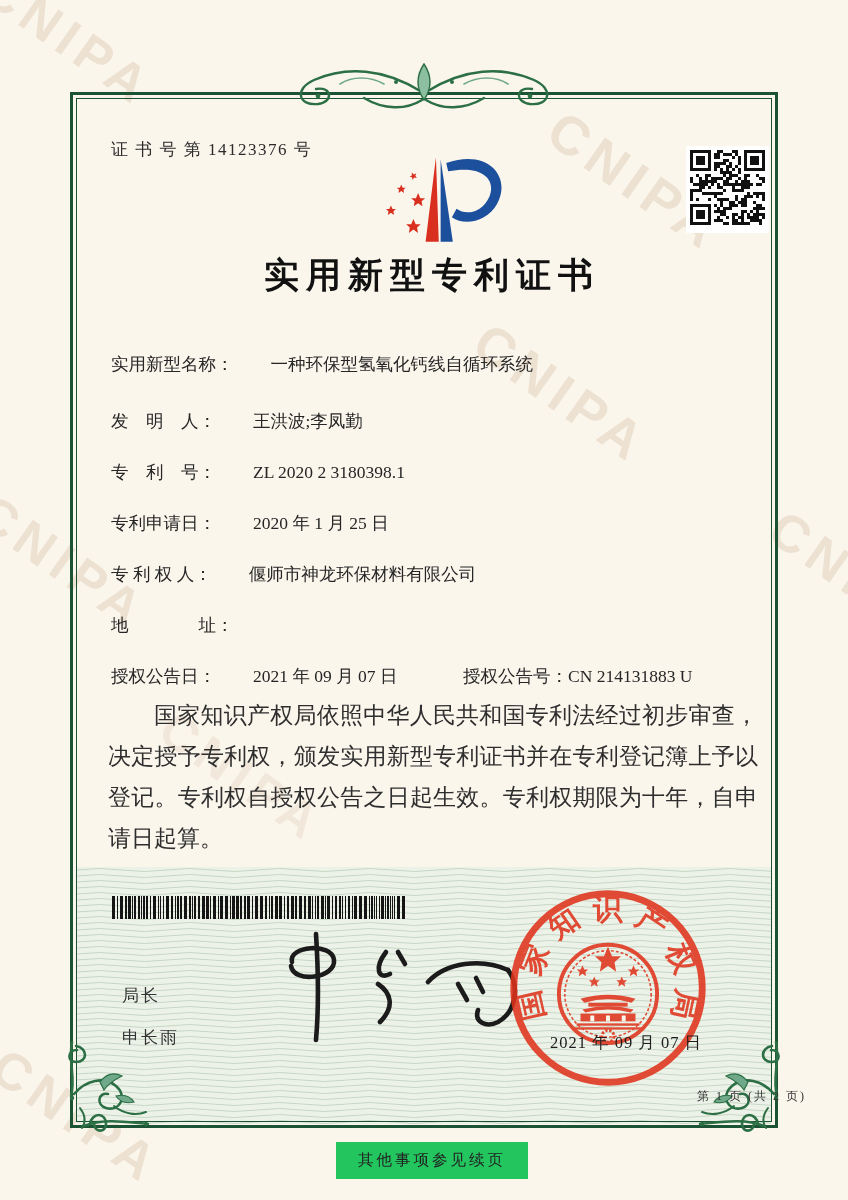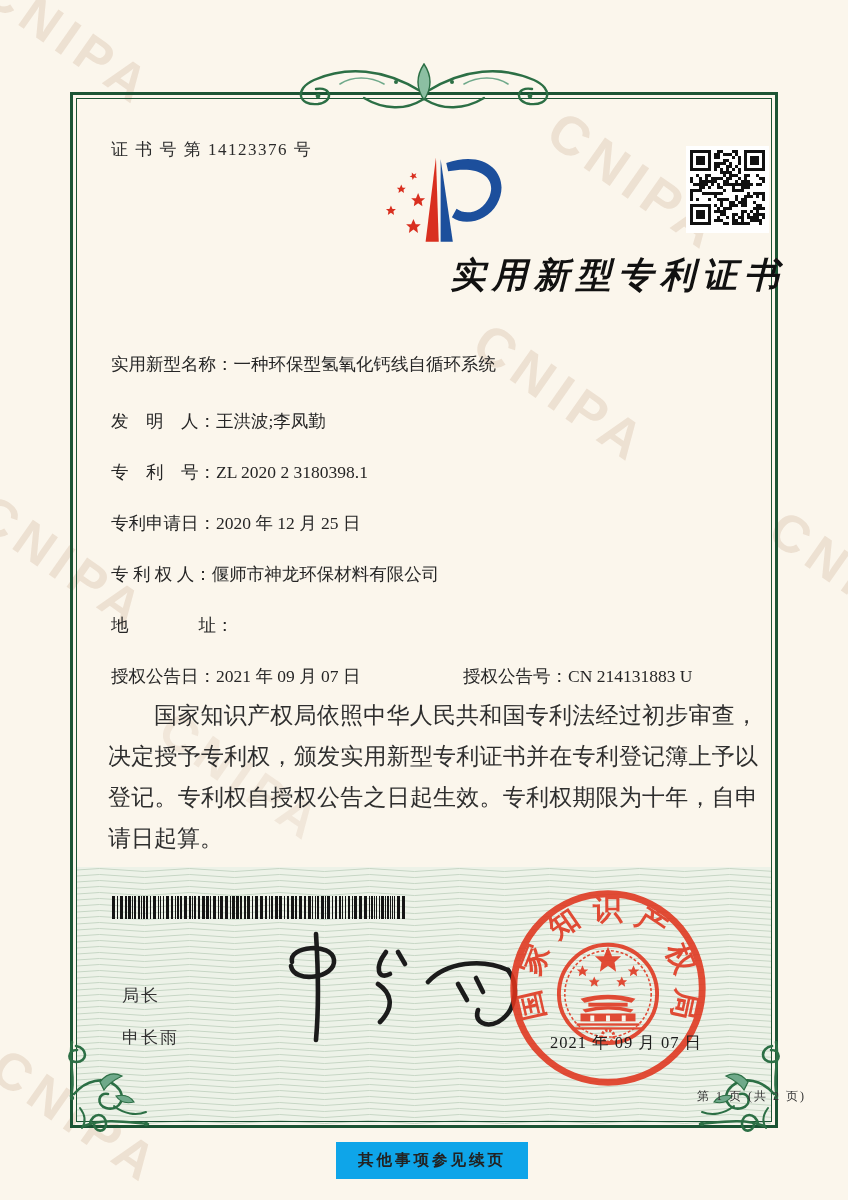--- a/index.html
+++ b/index.html
@@ -18,25 +18,25 @@
                border:3px solid #1b5434; z-index:3;}
   .frame-inner{position:absolute; left:3px; top:3px; right:3px; bottom:3px; border:1px solid #1b5434;}
 
   .orn{position:absolute; z-index:4;}
 
   .content{position:absolute; left:8px; top:0; width:848px; height:1200px; z-index:5;}
 
   .cert-no{position:absolute; left:103px; top:138px; font-size:17px; color:#2b2b2b; letter-spacing:1.5px;}
   .logo{position:absolute; left:352px; top:140px;}
   .qr-wrap{position:absolute; left:678px; top:146px; background:#ffffff; padding:4px;}
-  .title{position:absolute; left:70px; top:252px; width:708px; text-align:right;
-         font-size:35px; font-weight:700; letter-spacing:7px; color:#111;font-style:italic;}
+  .title{position:absolute; left:70px; top:252px; width:708px; text-align:center;
+         font-size:35px; font-weight:700; letter-spacing:7px; color:#111;}
 
   .fields{position:absolute; left:103px; top:352px; width:650px; font-size:17.5px; color:#262626;}
-  .frow{display:flex; line-height:24px; margin-bottom:27px; position:relative;}
+  .frow{display:flex; line-height:24px; margin-bottom:27px; position:relative;gap:37px;}
   .frow.first{margin-bottom:33px;}
   .flabel{flex:0 0 auto; white-space:pre;}
   .fvalue{white-space:pre;}
   .grant-pair{position:absolute; left:352px; top:0; display:flex;justify-content:center;}
 
   .paras{position:absolute; left:100px; top:696px; width:650px; font-size:23px; line-height:1.78;
          color:#2e2e2e; text-align:justify;}
   .paras p{margin:0; text-indent:2em;}
 
   .barcode{position:absolute; left:104px; top:896px;}
@@ -45,22 +45,22 @@
   .sig-name{position:absolute; left:114px; top:1026px; font-family:"Liberation Sans", sans-serif;
             font-size:17px; color:#333; letter-spacing:2px;}
   .signature{position:absolute; left:262px; top:926px; z-index:6;}
 
   .seal{position:absolute; left:492px; top:880px; z-index:6; opacity:0.95;}
   .seal-date{position:absolute; left:518px; top:1032px; width:200px; z-index:7; font-size:16.5px;
              letter-spacing:1px; color:#1d1d1d; text-align:center; white-space:pre;}
 
   .page-info{position:absolute; left:70px; top:1088px; width:708px; text-align:right;
              font-size:12px; color:#333; letter-spacing:2px;padding-left:20px;}
-  .cont-note{position:absolute; left:50%; transform:translateX(-50%); top:1142px; background:#0ea5e9;
-             padding:8px 22px; font-size:15.5px; letter-spacing:3px; color:#222; white-space:nowrap;font-weight:bold;}
+  .cont-note{position:absolute; left:50%; transform:translateX(-50%); top:1142px; background:#22c55e;
+             padding:8px 22px; font-size:15.5px; letter-spacing:3px; color:#222; white-space:nowrap;}
 </style>
 </head>
 <body>
 
 <div class="page">
 
   <span class="wm" style="left:-28px; top:8px;  font-size:52px;">CNIPA</span>
   <span class="wm" style="left:536px; top:150px; font-size:54px;">CNIPA</span>
   <span class="wm" style="left:462px; top:362px; font-size:54px;">CNIPA</span>
   <span class="wm" style="left:-34px; top:532px; font-size:52px;">CNIPA</span>
@@ -496,21 +496,21 @@
       <div class="frow">
         <span class="flabel">发　明　人：</span>
         <span class="fvalue">王洪波;李凤勤</span>
       </div>
       <div class="frow">
         <span class="flabel">专　利　号：</span>
         <span class="fvalue">ZL 2020 2 3180398.1</span>
       </div>
       <div class="frow">
         <span class="flabel">专利申请日：</span>
-        <span class="fvalue">2020 年 12 月 25 日</span>
+        <span class="fvalue">2020 年 1 月 25 日</span>
       </div>
       <div class="frow">
         <span class="flabel">专 利 权 人：</span>
         <span class="fvalue">偃师市神龙环保材料有限公司</span>
       </div>
       <div class="frow">
         <span class="flabel">地　　　　址：</span>
       </div>
       <div class="frow">
         <span class="flabel">授权公告日：</span>

